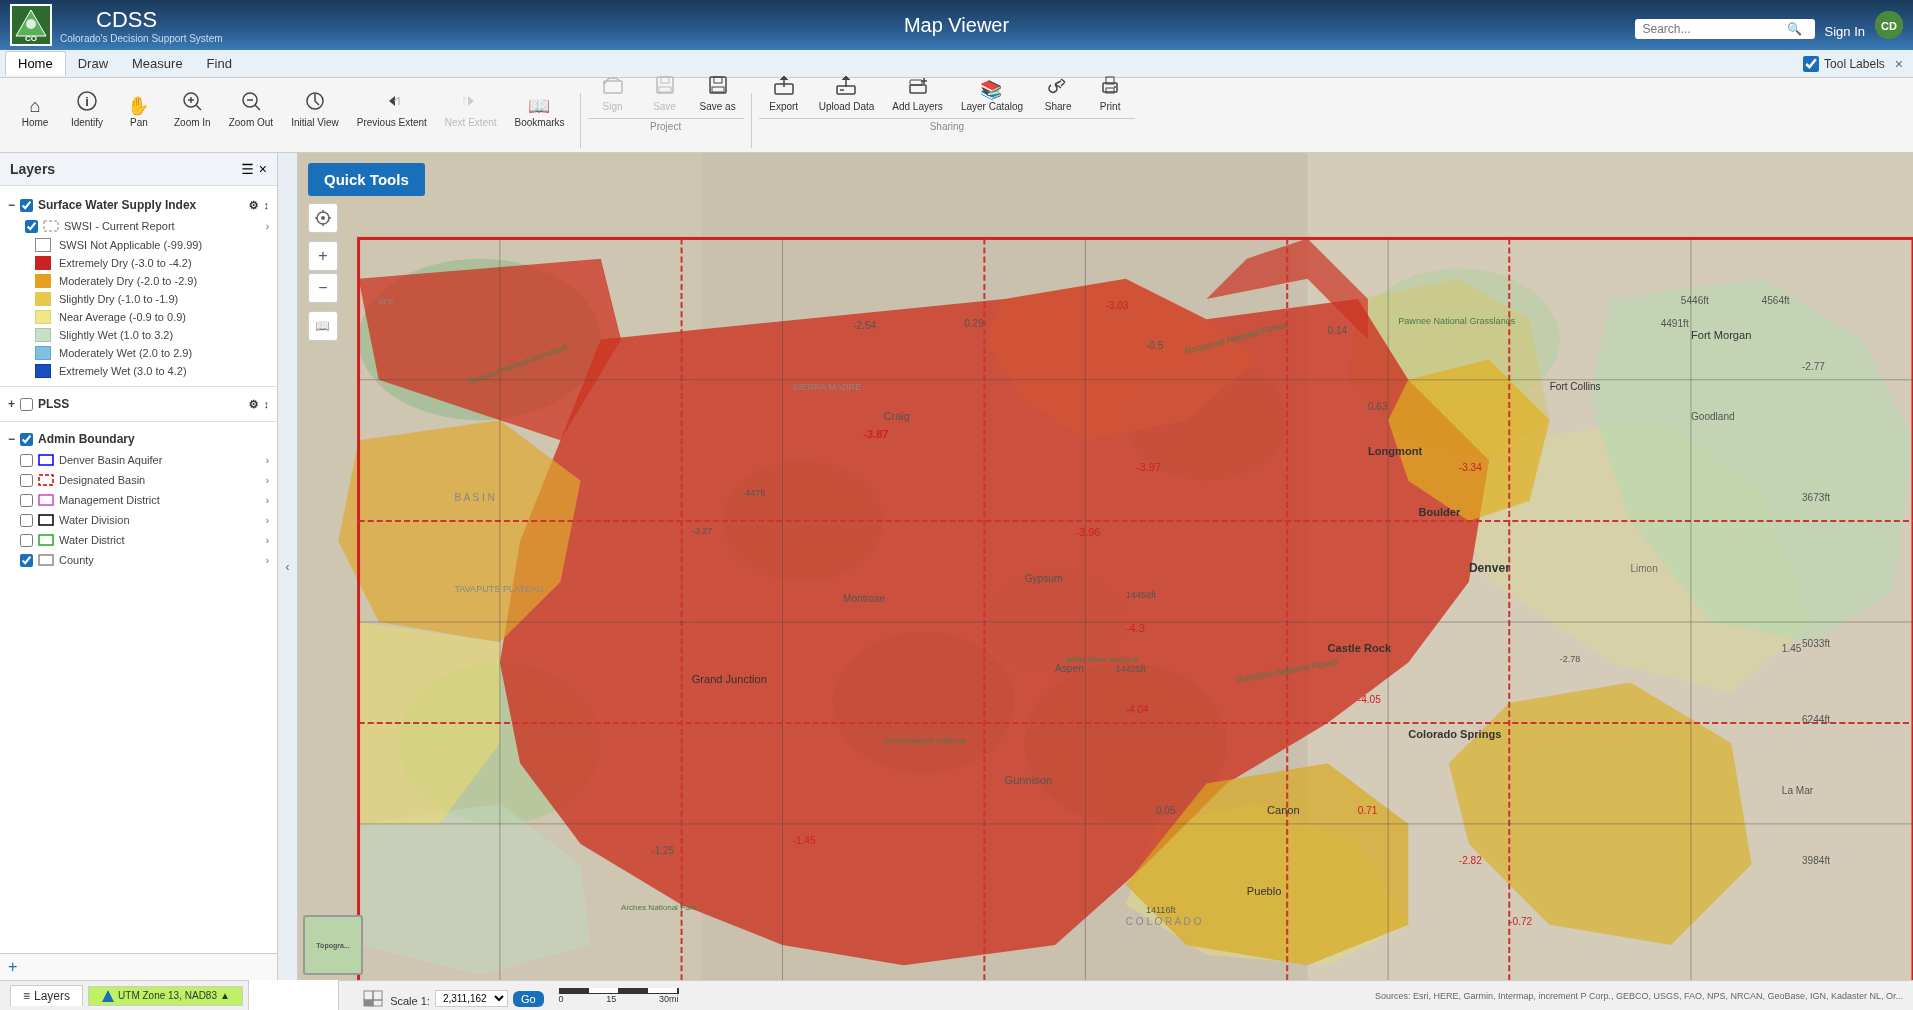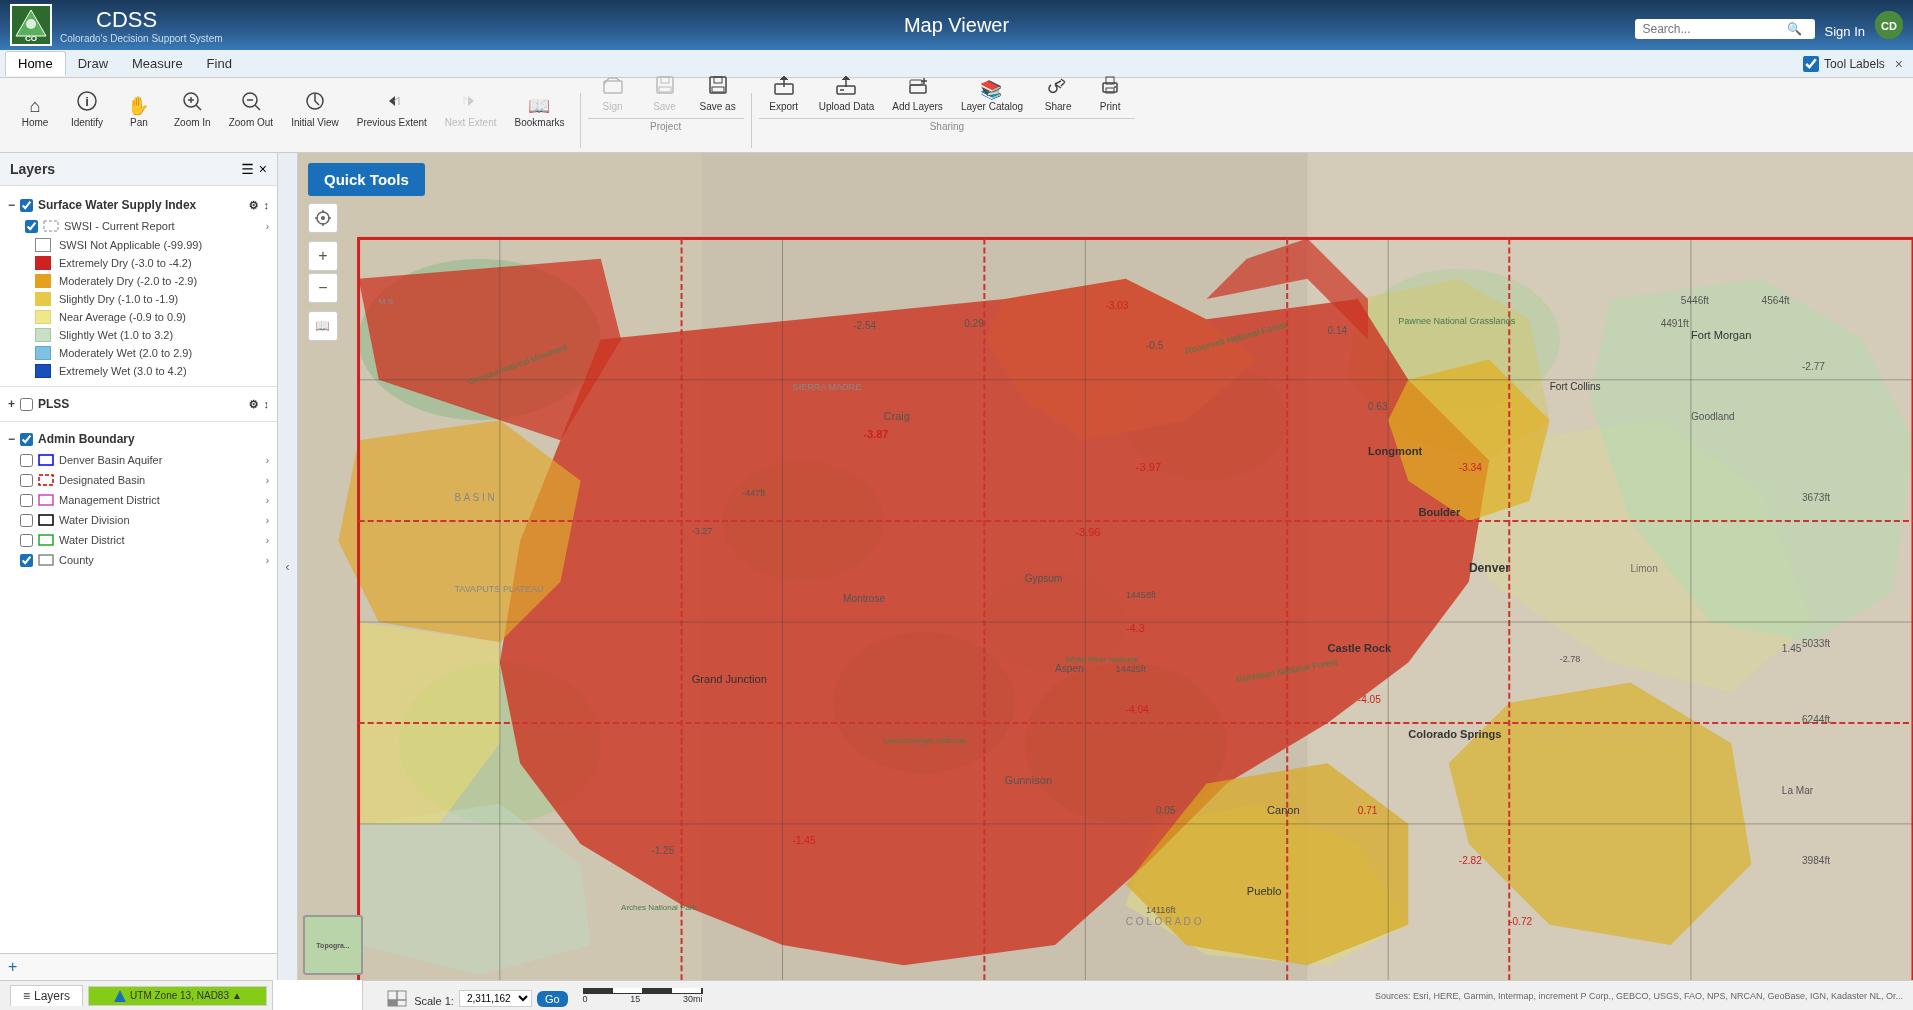--- a/index.html
+++ b/index.html
@@ -409,23 +409,23 @@
       display: flex;
       align-items: center;
       justify-content: center;
       font-weight: bold;
       color: #555;
       z-index: 100;
     }
 
     
     #utm-indicator {
-      background: #84cc16;
+      background: #bef264;
       border: 1px solid #ccc;
-      padding: 2px 24px;
+      padding: 2px 12px;
       font-size: 10px;
       display: flex;
       align-items: center;
       gap: 3px;
     }
 
     .toolbar-full-section {
       display: flex;
       flex-direction: column;
       align-items: center;

